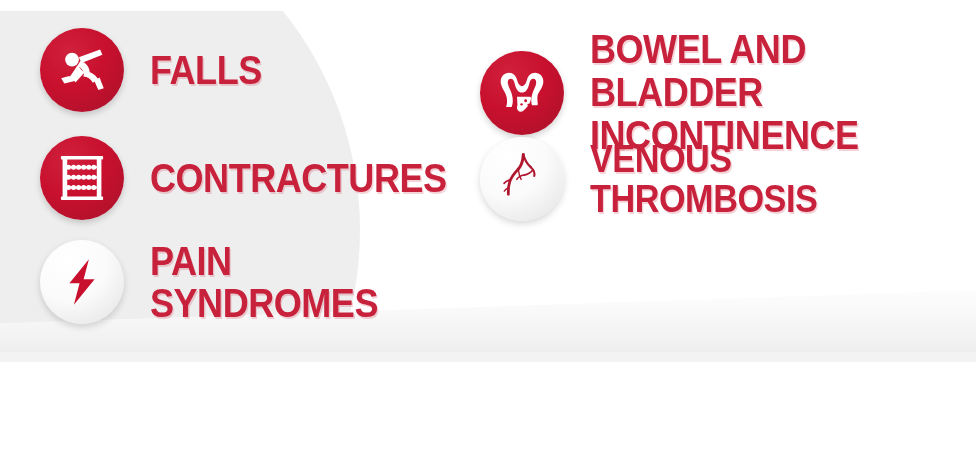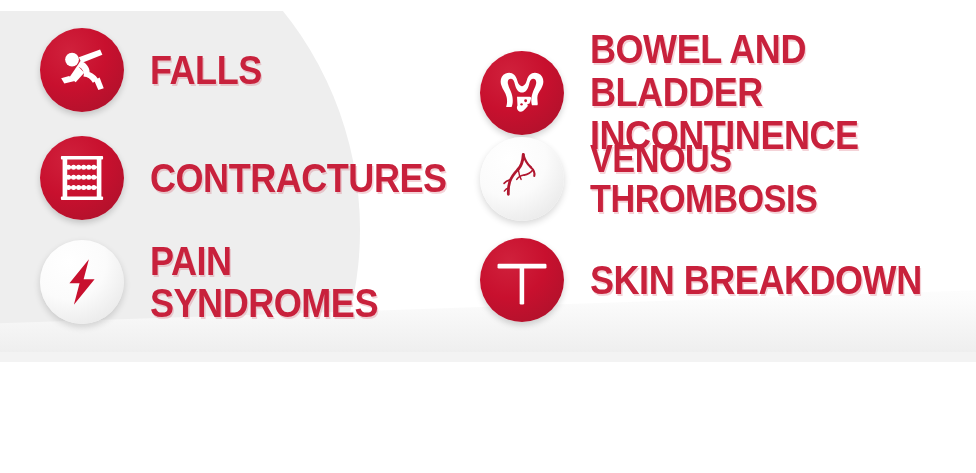--- a/index.html
+++ b/index.html
@@ -233,27 +233,16 @@
             <path d="M34.5 27.5 C31.0 28.0 28.0 29.5 26.0 32.5" stroke-width="1.8"></path>
             <path d="M28.0 22.5 C28.6 27.0 29.6 30.0 31.0 32.5" stroke-width="1.6"></path>
             <path d="M18.2 33.0 C15.5 33.8 13.2 35.0 11.5 37.0" stroke-width="1.8"></path>
             <path d="M16.8 42.0 C14.8 42.8 13.0 44.0 11.8 45.8" stroke-width="1.6"></path>
           </g>
         </svg>
       </div>
       <div class="label small">VENOUS THROMBOSIS</div>
     </div>
 
-    <div class="row" style="top:238px;left:10px;">
-      <div class="badge red">
-        <svg width="58" height="58" viewBox="0 0 64 64" aria-hidden="true">
-          <g fill="#ffffff">
-            <rect x="5" y="14" width="54" height="5.2" rx="1.4"></rect>
-            <rect x="29.4" y="17" width="5.0" height="42" rx="1.4"></rect>
-          </g>
-        </svg>
-      </div>
-      <div class="label">SKIN BREAKDOWN</div>
-    </div>
 
   </div>
 
 </div>
 
 </body></html>

